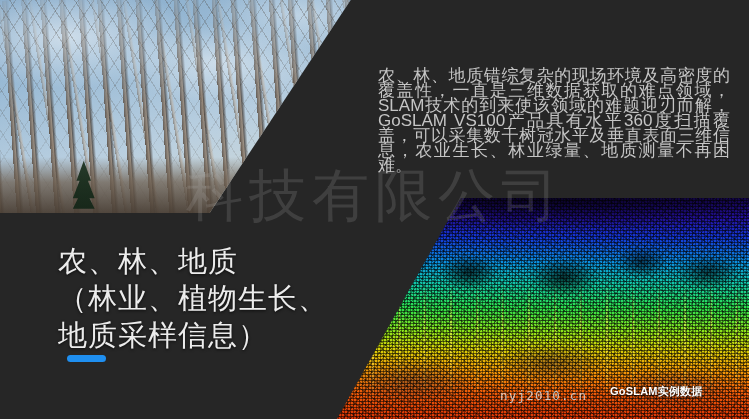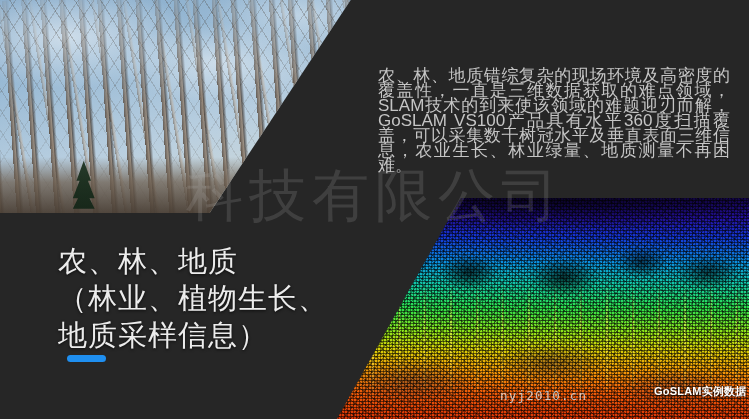--- a/index.html
+++ b/index.html
@@ -238,21 +238,20 @@
   .caption-pointcloud {
     position: absolute;
     left: 610px;
     top: 384px;
     color: #ffffff;
     font-size: 11px;
     font-weight: bold;
     letter-spacing: .2px;
     white-space: nowrap;
     text-shadow: 0 1px 2px rgba(0,0,0,.85);
-    margin-left: 44px;
   }
 </style>
 </head>
 <body>
 
 <div id="slide">
 
   <div class="photo-forest">
     <div class="sky"></div>
     <div class="branches"></div>

